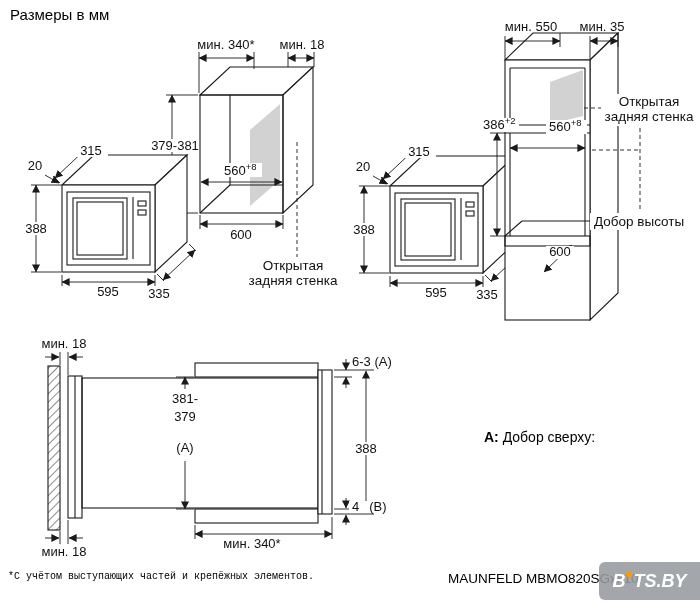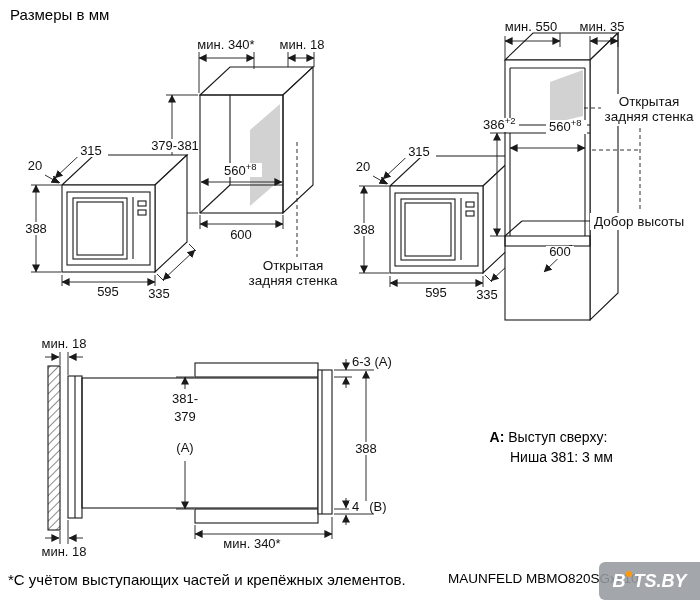--- a/index.html
+++ b/index.html
@@ -1,23 +1,23 @@
 <!DOCTYPE html>
 <html><head>
 <meta charset="utf-8">
 <style>
   html,body{margin:0;padding:0;}
   body{width:700px;height:607px;background:#fff;position:relative;
        font-family:"Liberation Sans",sans-serif;color:#000;overflow:hidden;}
-  .abs{position:absolute;text-align:center;}
+  .abs{position:absolute;}
   #title{left:10px;top:6px;font-size:15px;}
   #notes{left:484px;top:427px;font-size:14px;line-height:20px;}
   #notes .ind{padding-left:26px;}
   #notes b{font-weight:bold;}
-  #footnote{left:8px;top:571px;font-size:15px;}
+  #footnote{left:8px;top:571px;font-size:10px;font-family:Liberation Mono, monospace;}
   #model{left:448px;top:571px;font-size:13.5px;white-space:nowrap;}
   #watermark{left:599px;top:562px;width:101px;height:38px;
       background:rgba(150,155,160,.88);border-radius:6px 0 0 6px;
       display:flex;align-items:center;justify-content:center;
       font-style:italic;font-weight:bold;font-size:18px;color:#fff;z-index:5;}
   #watermark .dot{width:6px;height:6px;border-radius:50%;background:#ff9900;
       display:inline-block;margin:9px 1px 0 1px;align-self:flex-start;}
   svg{position:absolute;left:0;top:0;}
   svg text{font-family:"Liberation Sans",sans-serif;font-size:13px;fill:#111;}
   svg text.lbl{font-size:13.5px;}
@@ -266,22 +266,21 @@
       <line class="dim" x1="332" y1="517" x2="332" y2="539"></line>
       <line class="dim" x1="195" y1="534" x2="332" y2="534" marker-start="url(#arr)" marker-end="url(#arr)"></line>
       <text class="mid" x="252" y="548">мин. 340*</text>
     </g>
   </g>
 </svg>
 
 <div class="abs" id="title">Размеры в мм</div>
 
 <div class="abs" id="notes">
-  <div><b>A:</b> <span>Выступ сверху:</span></div>
-  <div class="ind">Ниша 381: 3 мм</div>
+  <div><b>A:</b> <span>Добор сверху:</span></div>
 </div>
 
 <div class="abs" id="footnote">*С учётом выступающих частей и крепёжных элементов.</div>
 <div class="abs" id="model">MAUNFELD MBMO820SGxx10</div>
 
 <div class="abs" id="watermark">
   <span>B</span>
     <span class="dot"></span>
     <span>TS.BY</span>
 </div>

